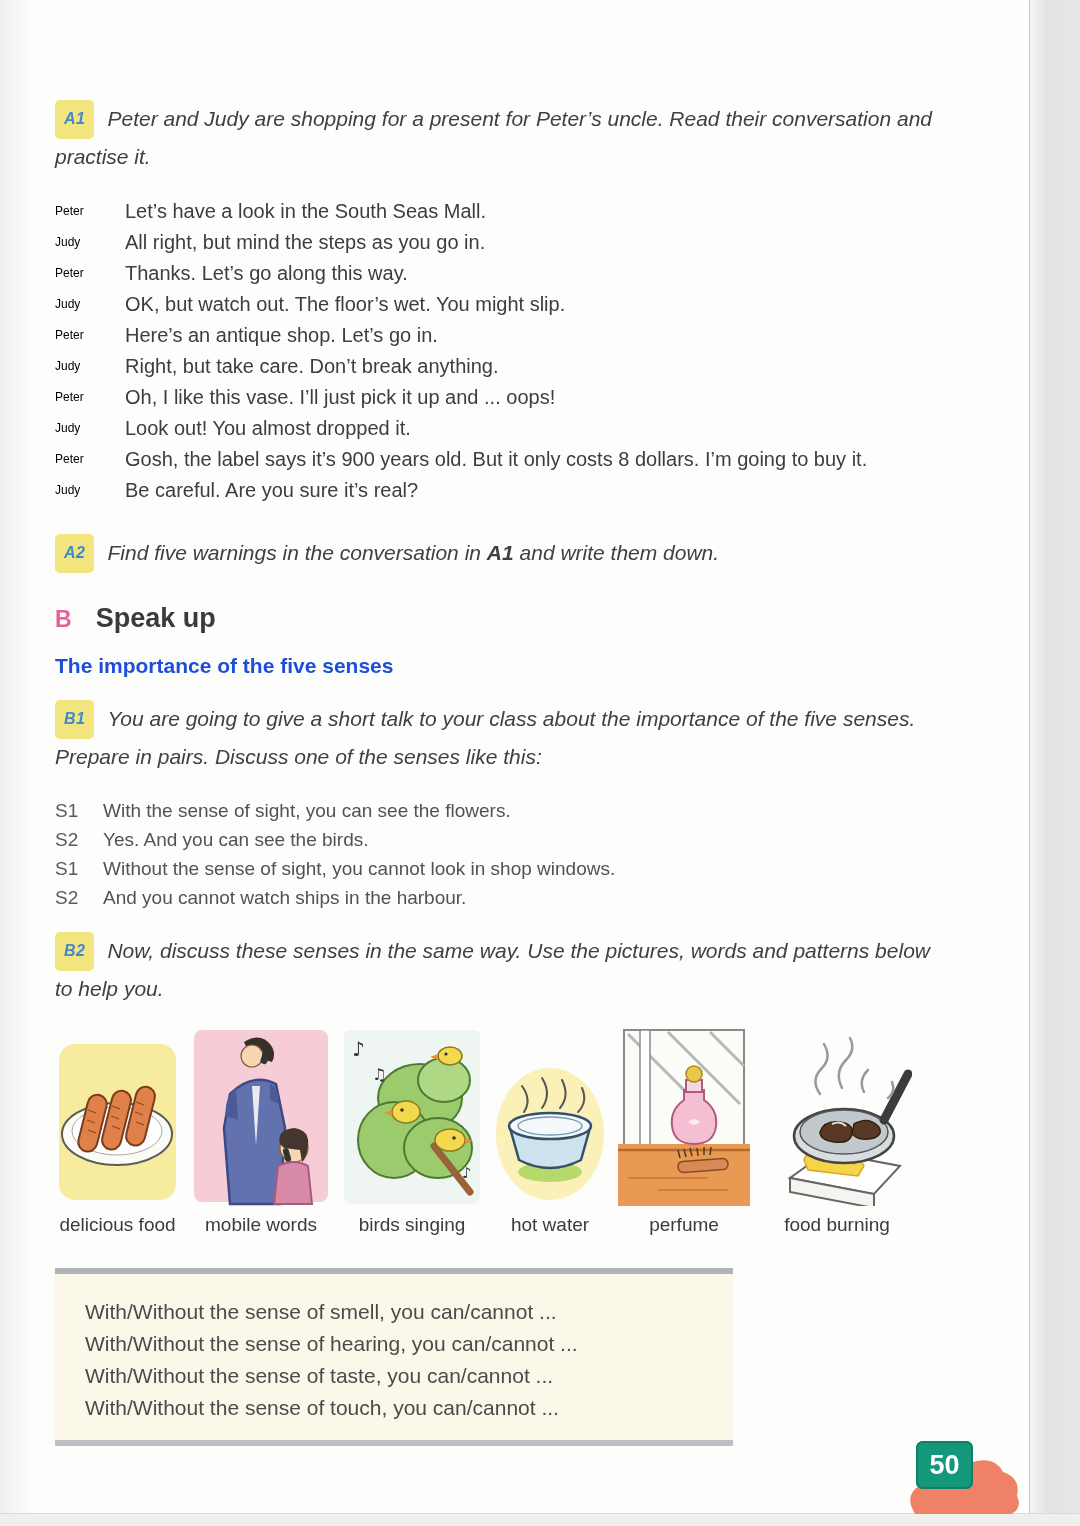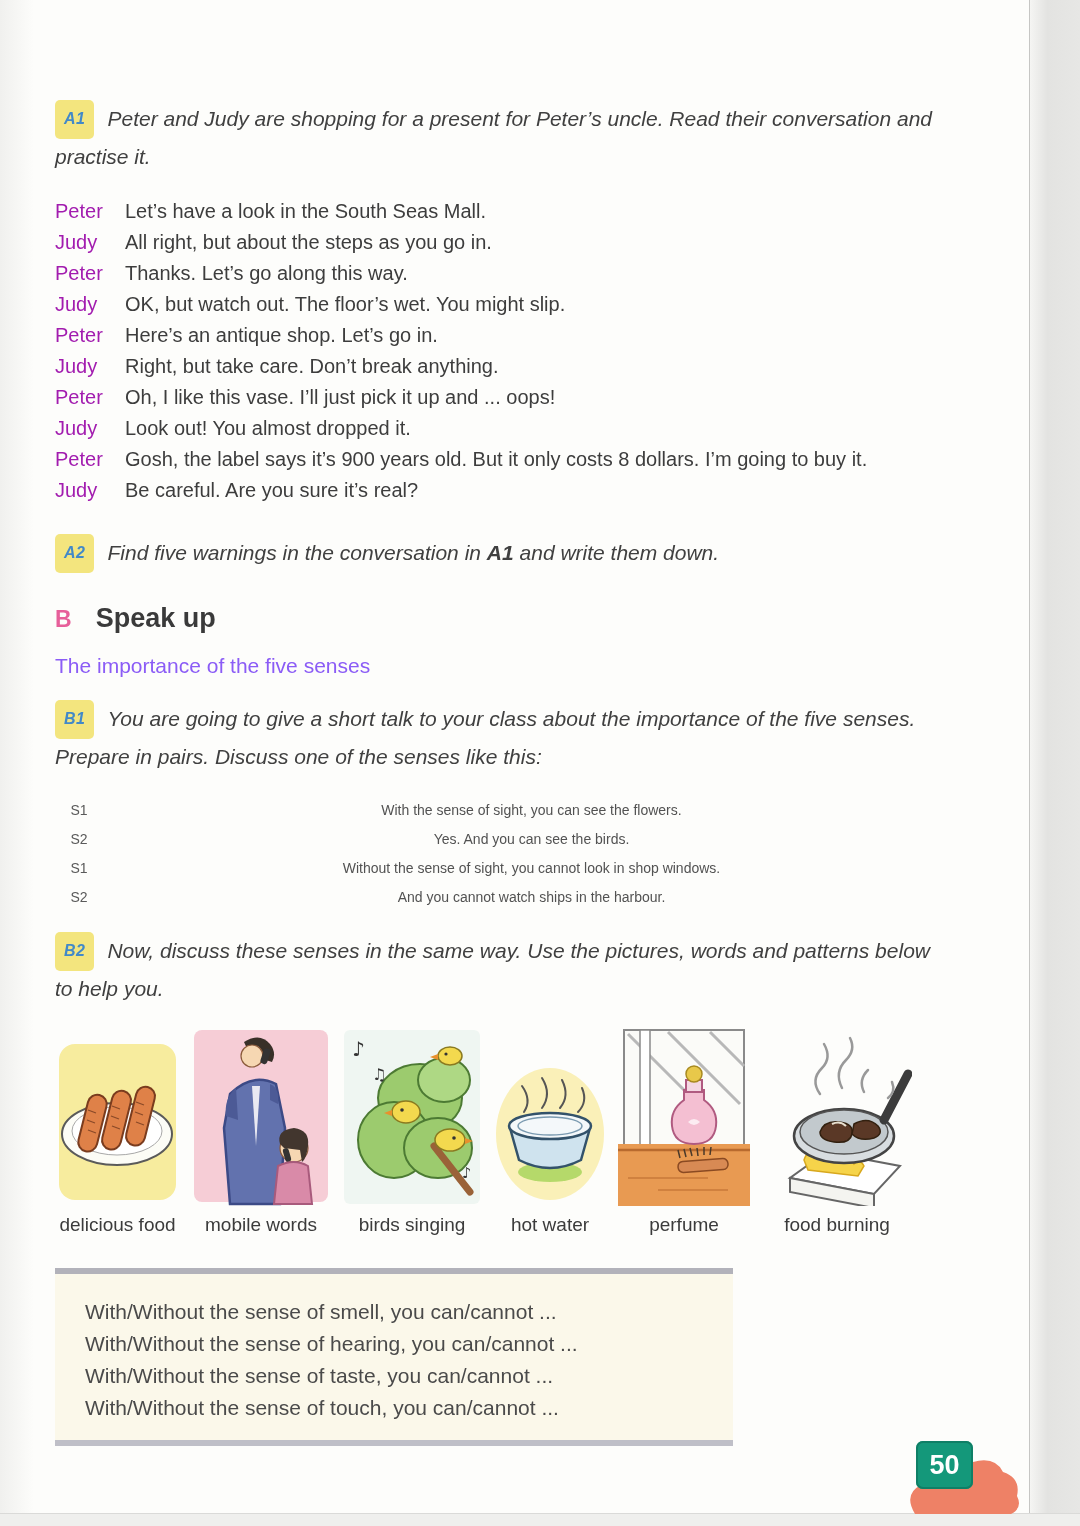--- a/index.html
+++ b/index.html
@@ -26,31 +26,31 @@
   .lead{ font-style:italic; font-size:21px; line-height:36px; color:#404040; max-width:880px; }
   .lead.first{ margin-top:100px; }
   .badge{
     display:inline-block; font-style:italic; font-weight:bold; font-size:16px;
     color:#4289c8; background:#f3e57e; padding:1px 9px 2px; border-radius:5px;
     margin-right:13px; vertical-align:2px; letter-spacing:.5px;
   }
   .ref{ font-weight:bold; }
 
   .dialogue{ margin-top:14px; display:grid; grid-template-columns:70px 1fr; font-size:20px; line-height:31px; }
-  .speaker{ color:#a21caf; font-size:20px; }
+  .speaker{ color:#000000; font-size:12px; }
   .line{ color:#3d3d3d; }
 
   .a2{ margin-top:28px; }
 
   h2.section{ margin:30px 0 0; display:flex; align-items:baseline; gap:24px; font-size:27px; font-weight:bold; color:#3a3a3a; }
   .sec-letter{ color:#e75f9a; font-size:23px; font-weight:bold; }
-  h3.subtitle{ margin:20px 0 12px; font-size:21px; font-weight:normal; color:#8b5cf6; }
+  h3.subtitle{ margin:20px 0 12px; font-size:21px; font-weight:bold; color:#1d4ed8; }
 
   .b1{ margin-top:22px; }
-  .practice{ margin-top:18px; display:grid; grid-template-columns:48px 1fr; font-size:14px; line-height:29px; color:#525252;text-align:center; }
+  .practice{ margin-top:18px; display:grid; grid-template-columns:48px 1fr; font-size:19px; line-height:29px; color:#525252; }
   .p-label{ color:#5a5a5a; }
   .b2{ margin-top:20px; }
 
   .pictures{ margin-top:2px; display:flex; align-items:flex-end; gap:12px; width:925px; }
   .pic{ display:flex; flex-direction:column; align-items:center; }
   .pic svg{ display:block; }
   .caption{ margin-top:8px; font-size:19px; color:#3b3b3b; font-style:normal; }
 
   .pattern-box{
     margin-top:32px; width:630px; background:#fbf8ea;
@@ -78,21 +78,21 @@
 <div class="page">
 
   <div class="content">
 
     <p class="lead first"><span class="badge">A1</span><span>Peter and Judy are shopping for a present for Peter’s uncle. Read their conversation and practise it.</span></p>
 
     <div class="dialogue">
       <span class="speaker">Peter</span>
         <span class="line">Let’s have a look in the South Seas Mall.</span>
       <span class="speaker">Judy</span>
-        <span class="line">All right, but about the steps as you go in.</span>
+        <span class="line">All right, but mind the steps as you go in.</span>
       <span class="speaker">Peter</span>
         <span class="line">Thanks. Let’s go along this way.</span>
       <span class="speaker">Judy</span>
         <span class="line">OK, but watch out. The floor’s wet. You might slip.</span>
       <span class="speaker">Peter</span>
         <span class="line">Here’s an antique shop. Let’s go in.</span>
       <span class="speaker">Judy</span>
         <span class="line">Right, but take care. Don’t break anything.</span>
       <span class="speaker">Peter</span>
         <span class="line">Oh, I like this vase. I’ll just pick it up and ... oops!</span>

